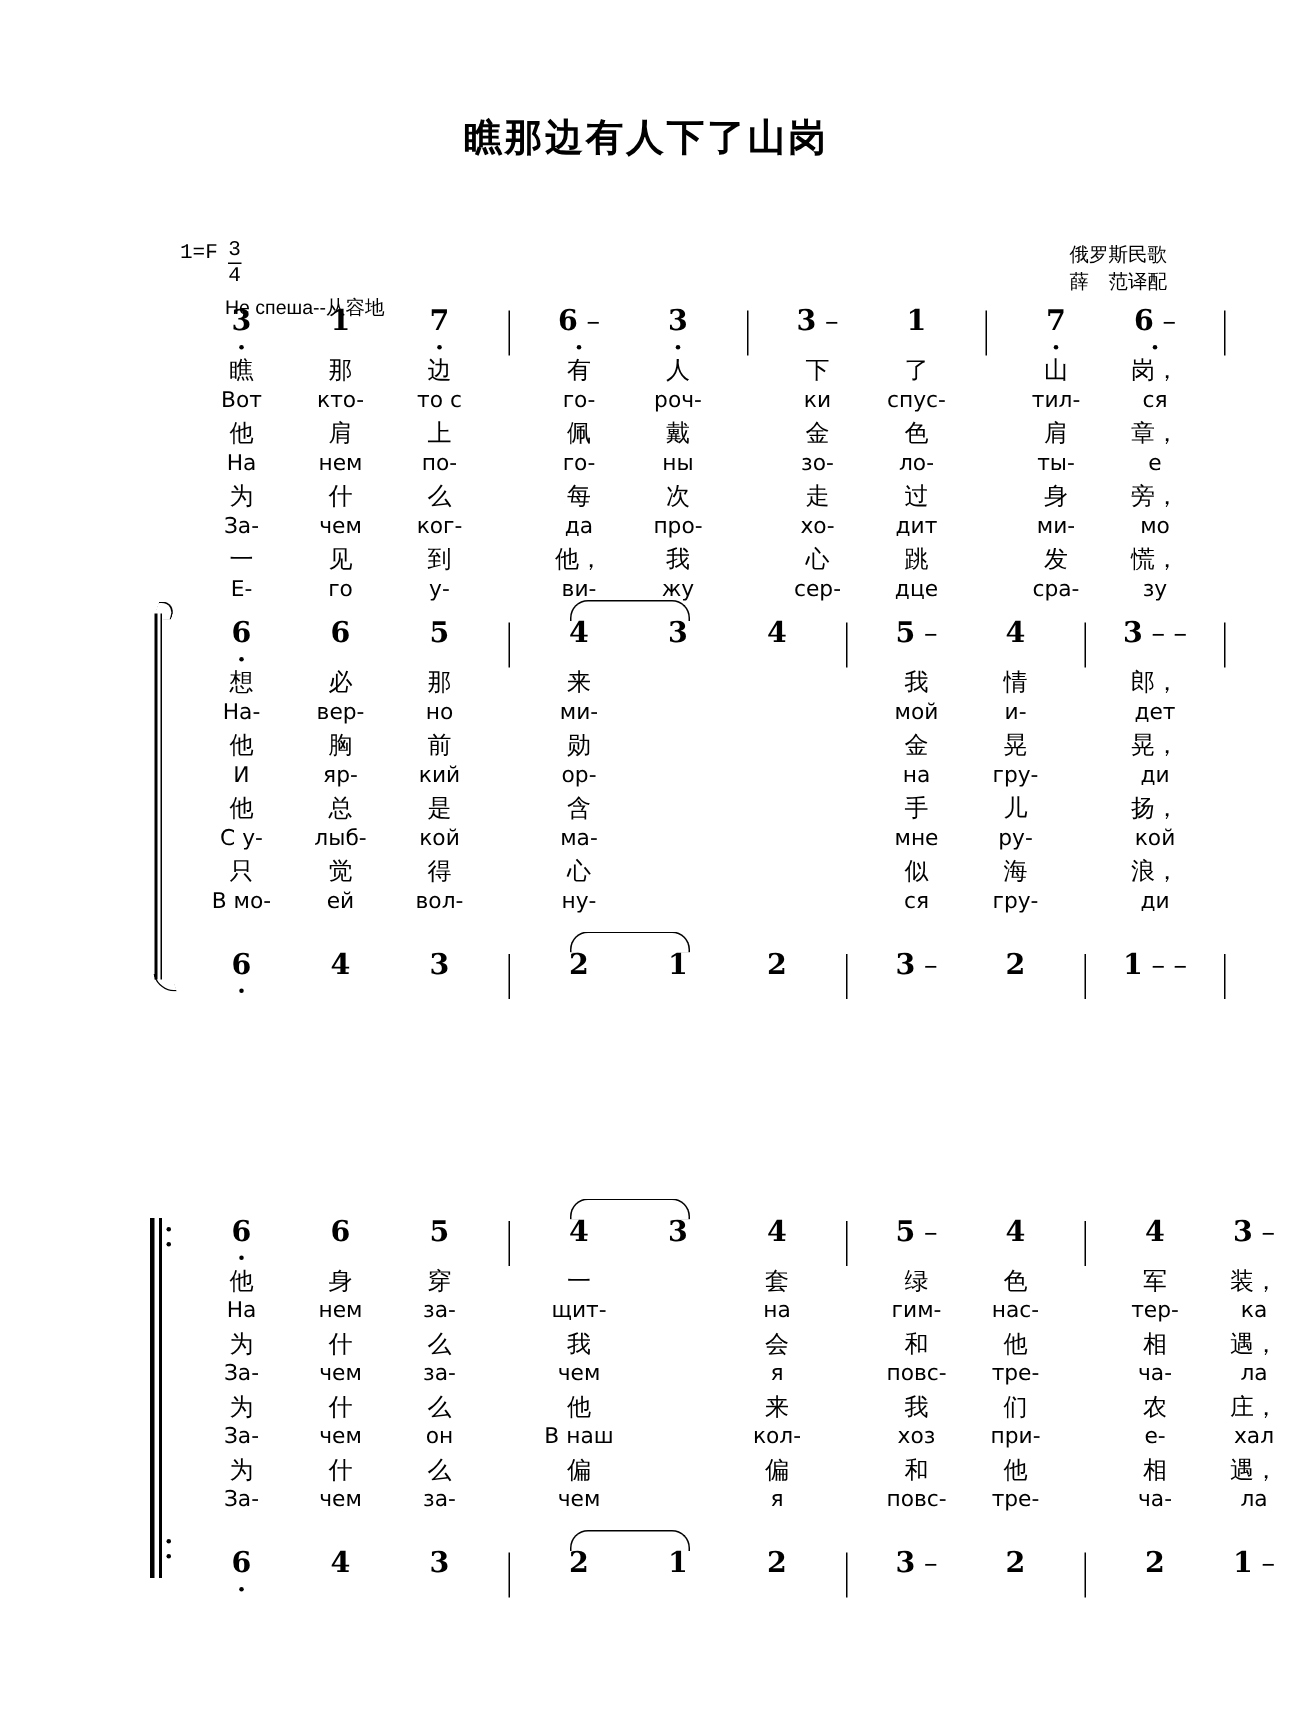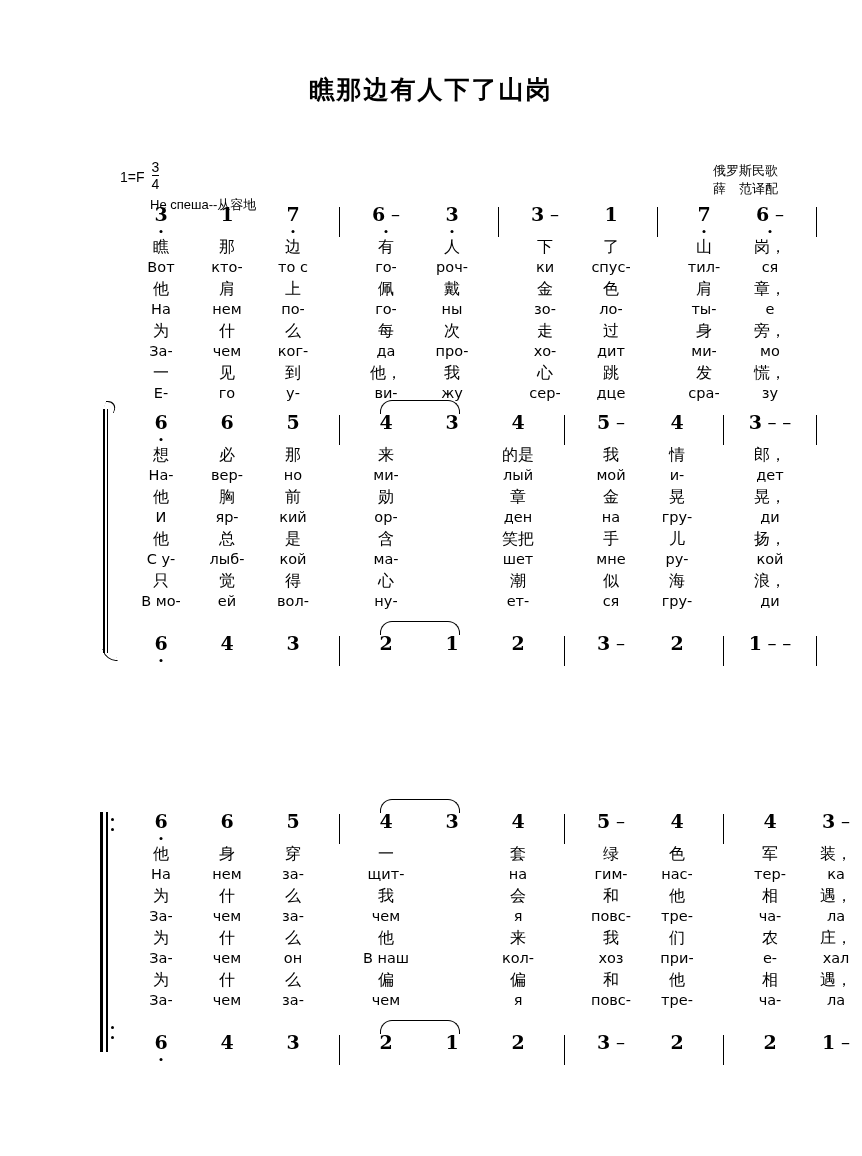--- a/index.html
+++ b/index.html
@@ -23,42 +23,41 @@
   }
 
   
   .titles {
     position: absolute;
     left: 0; right: 0;
     top: 78px;
     text-align: center;
   }
   .title-cn {
-    font-family: Liberation Mono, monospace;
+    font-family: Liberation Sans, sans-serif;
     font-size: 25px;
     font-weight: 700;
     letter-spacing: 2px;
     line-height: 1.15;
   }
   .title-ru {
     font-family: "Liberation Sans", "DejaVu Sans", sans-serif;
     font-size: 21px;
     font-weight: 700;
     margin-top: 5px;
     letter-spacing: 0.2px;
   }
 
   .keysig {
     position: absolute;
     left: 120px;
     top: 161px;
-    font-family: Liberation Sans, sans-serif;
+    font-family: Liberation Mono, monospace;
     font-size: 14px;
     display: flex;
-    align-items: center;
     gap: 7px;
   }
   .keysig .frac {
     display: inline-flex;
     flex-direction: column;
     align-items: center;
     line-height: 1.0;
     font-size: 14px;
     position: relative;
     top: -1px;
@@ -463,30 +462,20 @@
                 <div class="lyr">&nbsp;</div>
                 <div class="lyr">&nbsp;</div>
                 <div class="lyr">&nbsp;</div>
                 <div class="lyr">&nbsp;</div>
                 <div class="lyr">&nbsp;</div>
                 <div class="lyr">&nbsp;</div>
               </div>
             </div>
             <div class="note-col" style="width: 66px;">
               <div class="note">4</div>
-              <div class="lyrics">
-                <div class="lyr cn">的是</div>
-                <div class="lyr">лый</div>
-                <div class="lyr cn">章</div>
-                <div class="lyr">ден</div>
-                <div class="lyr cn">笑把</div>
-                <div class="lyr">шет</div>
-                <div class="lyr cn">潮</div>
-                <div class="lyr">ет-</div>
-              </div>
             </div>
           </div>
           <div class="barline tall" style="height: 30px;"></div>
           <div class="measure">
             <div class="note-col" style="width: 66px;">
               <div class="note">5<span class="dash"> –</span></div>
               <div class="lyrics">
                 <div class="lyr cn">我</div>
                 <div class="lyr">мой</div>
                 <div class="lyr cn">金</div>

